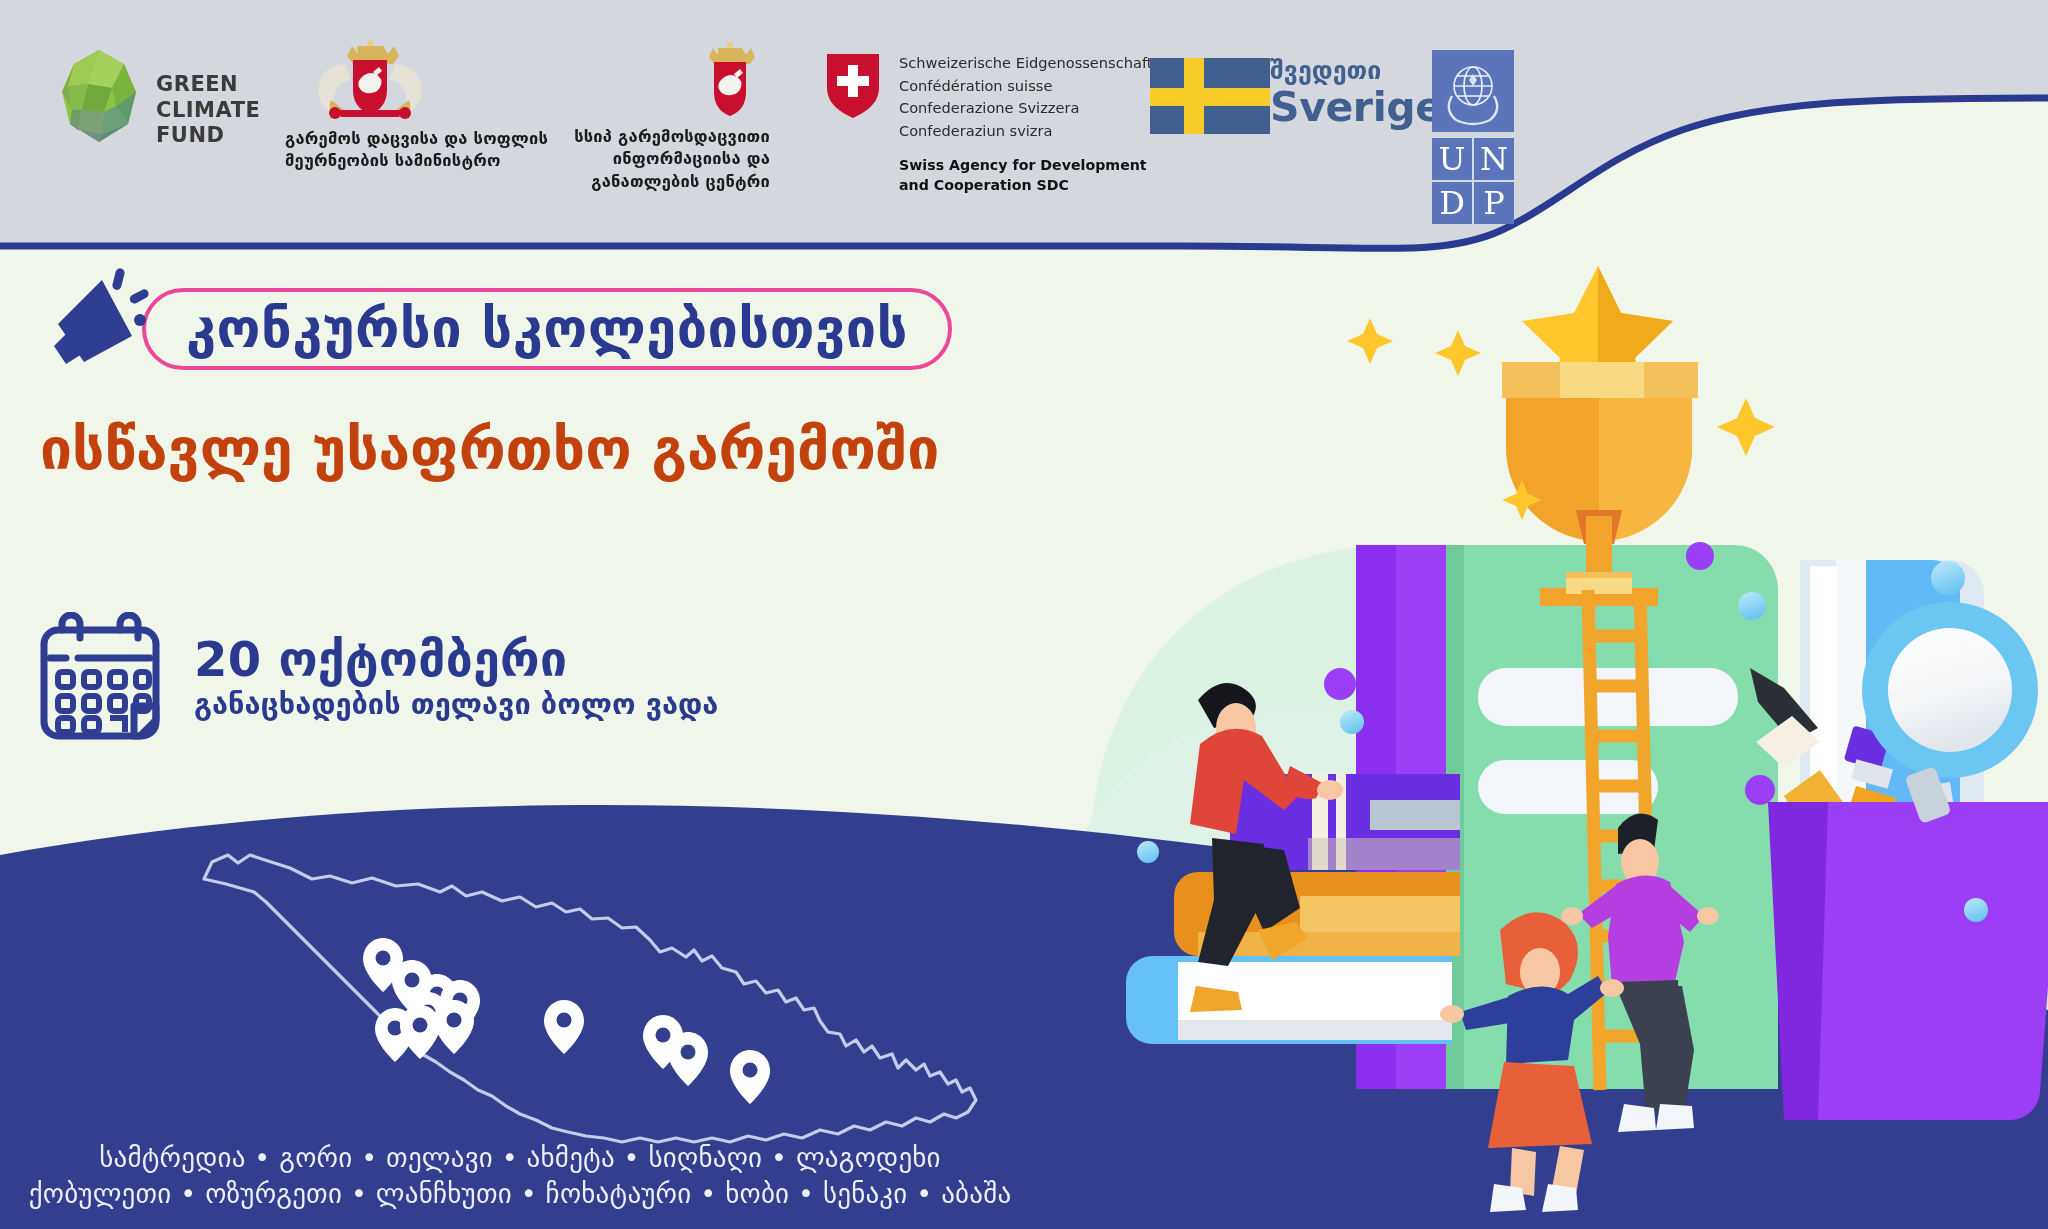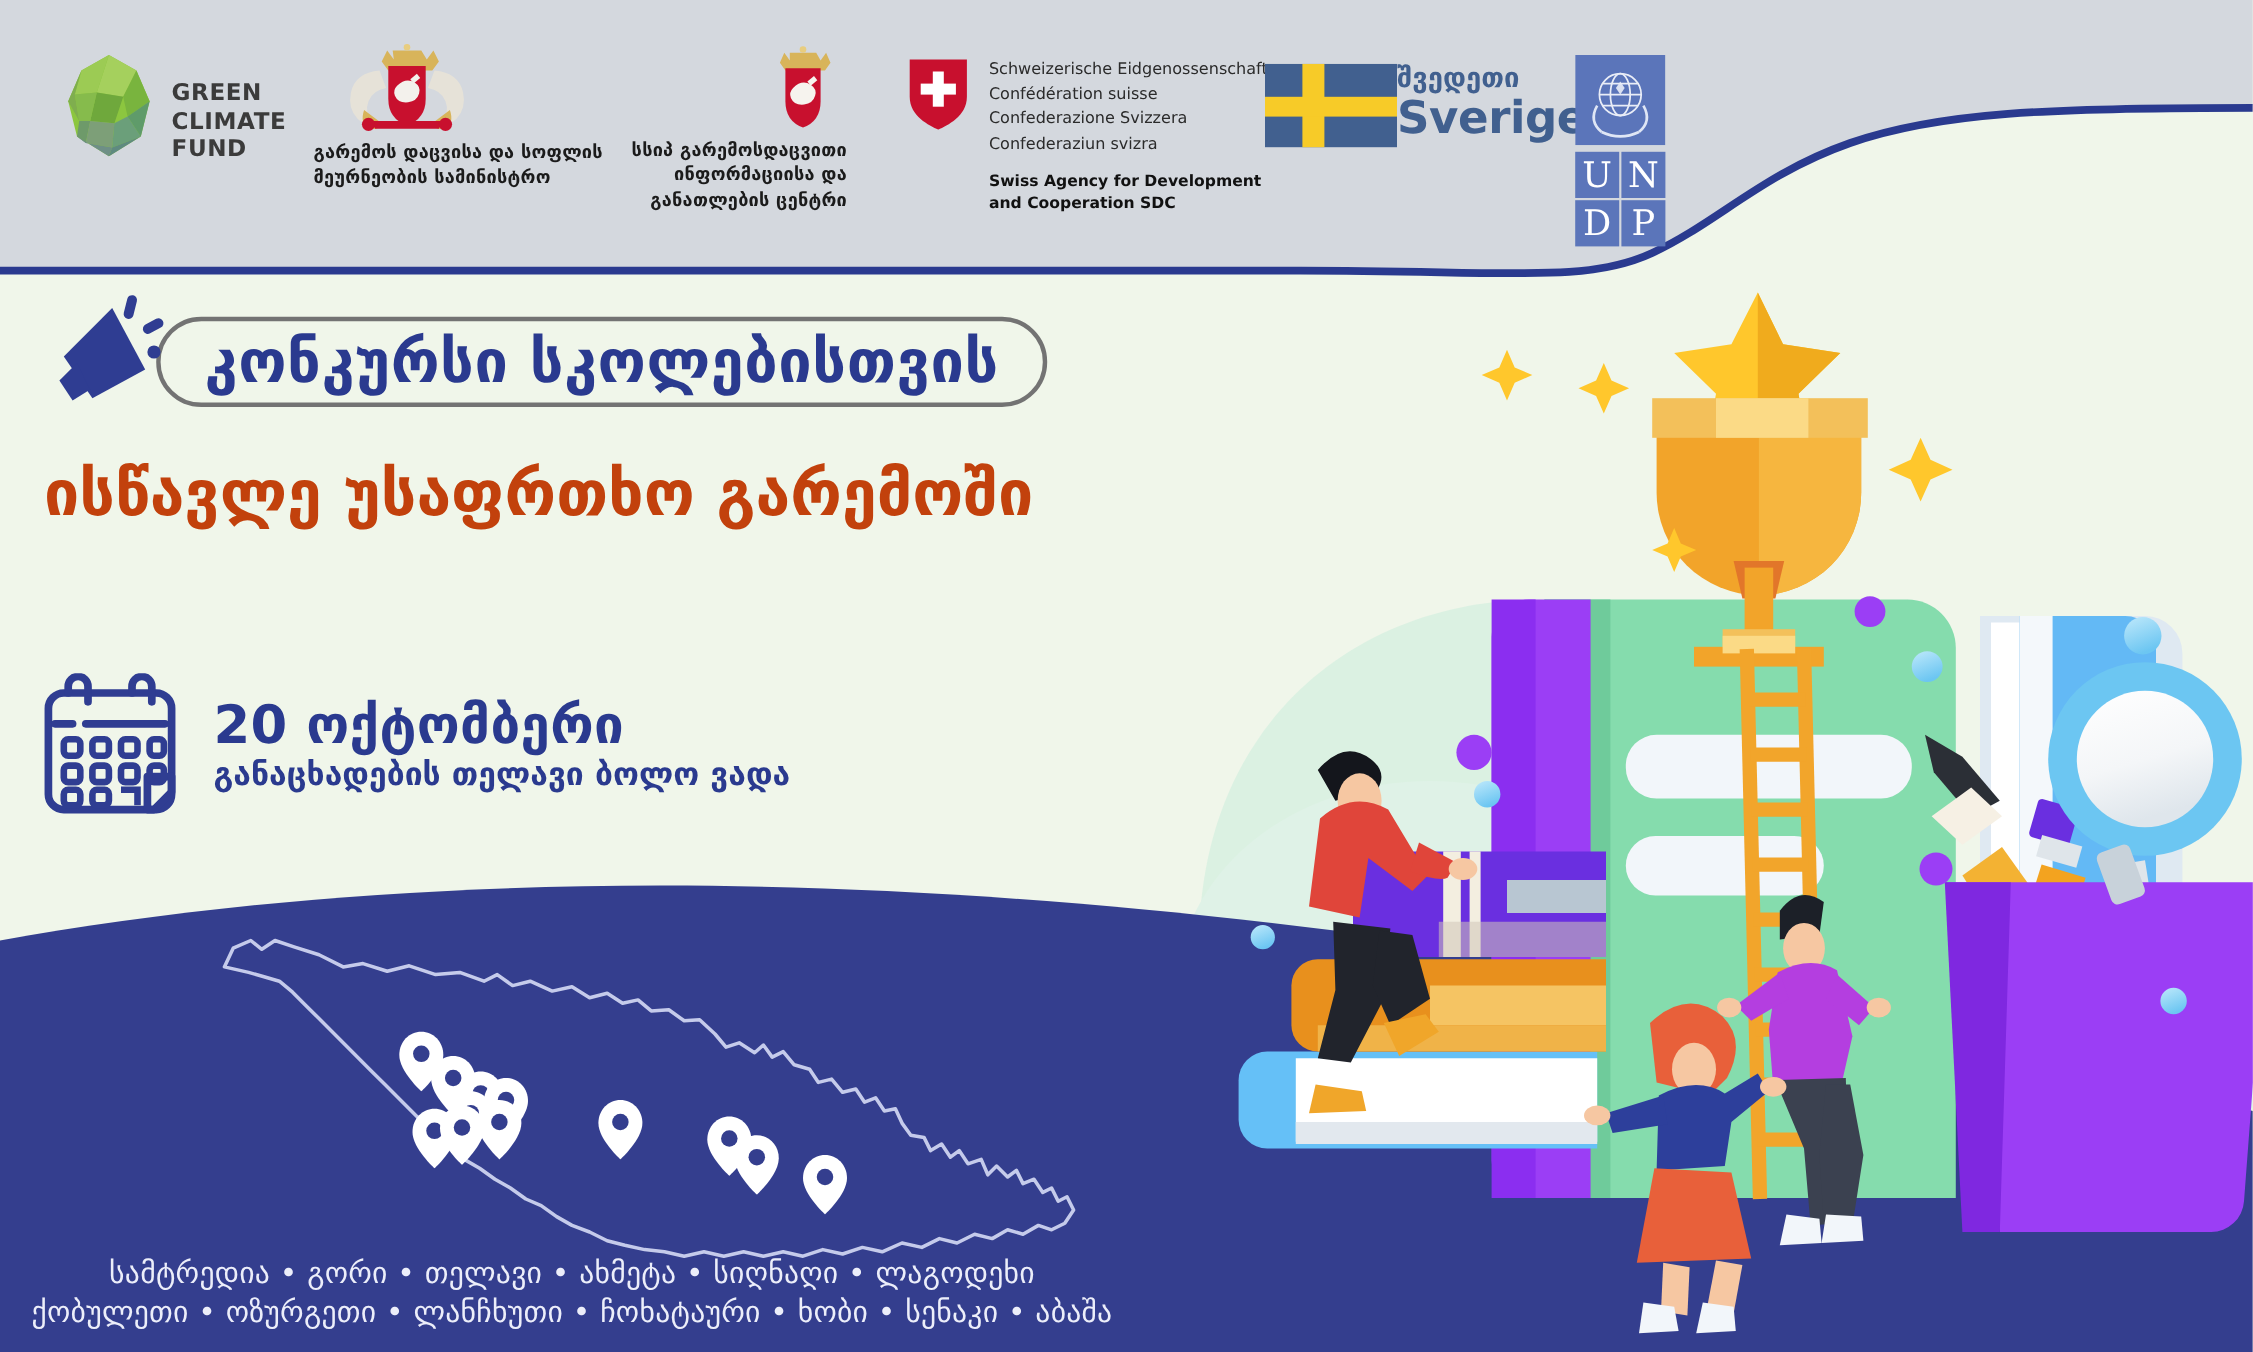--- a/index.html
+++ b/index.html
@@ -68,21 +68,21 @@
   }
   #logo-undp .undp-letters span{
     background:#5b75ba;color:#fff;display:flex;align-items:center;justify-content:center;
     font-size:32px;font-family:"DejaVu Serif","Liberation Serif",serif;line-height:1;
   }
 
   
   #kicker{
     position:absolute;left:142px;top:288px;
     height:82px;min-width:790px;box-sizing:border-box;
-    border:4px solid #737373;border-radius:44px;
+    border:4px solid #ec4899;border-radius:44px;
     display:flex;align-items:center;justify-content:center;
     padding:0 40px;z-index:25;background:transparent;
   }
   #kicker .k-text{
     font-size:54px;font-weight:700;color:#2a3a8f;letter-spacing:.5px;line-height:1;
     white-space:nowrap;
   }
   #megaphone{position:absolute;left:40px;top:262px;width:120px;height:110px;z-index:26;}
 
   

